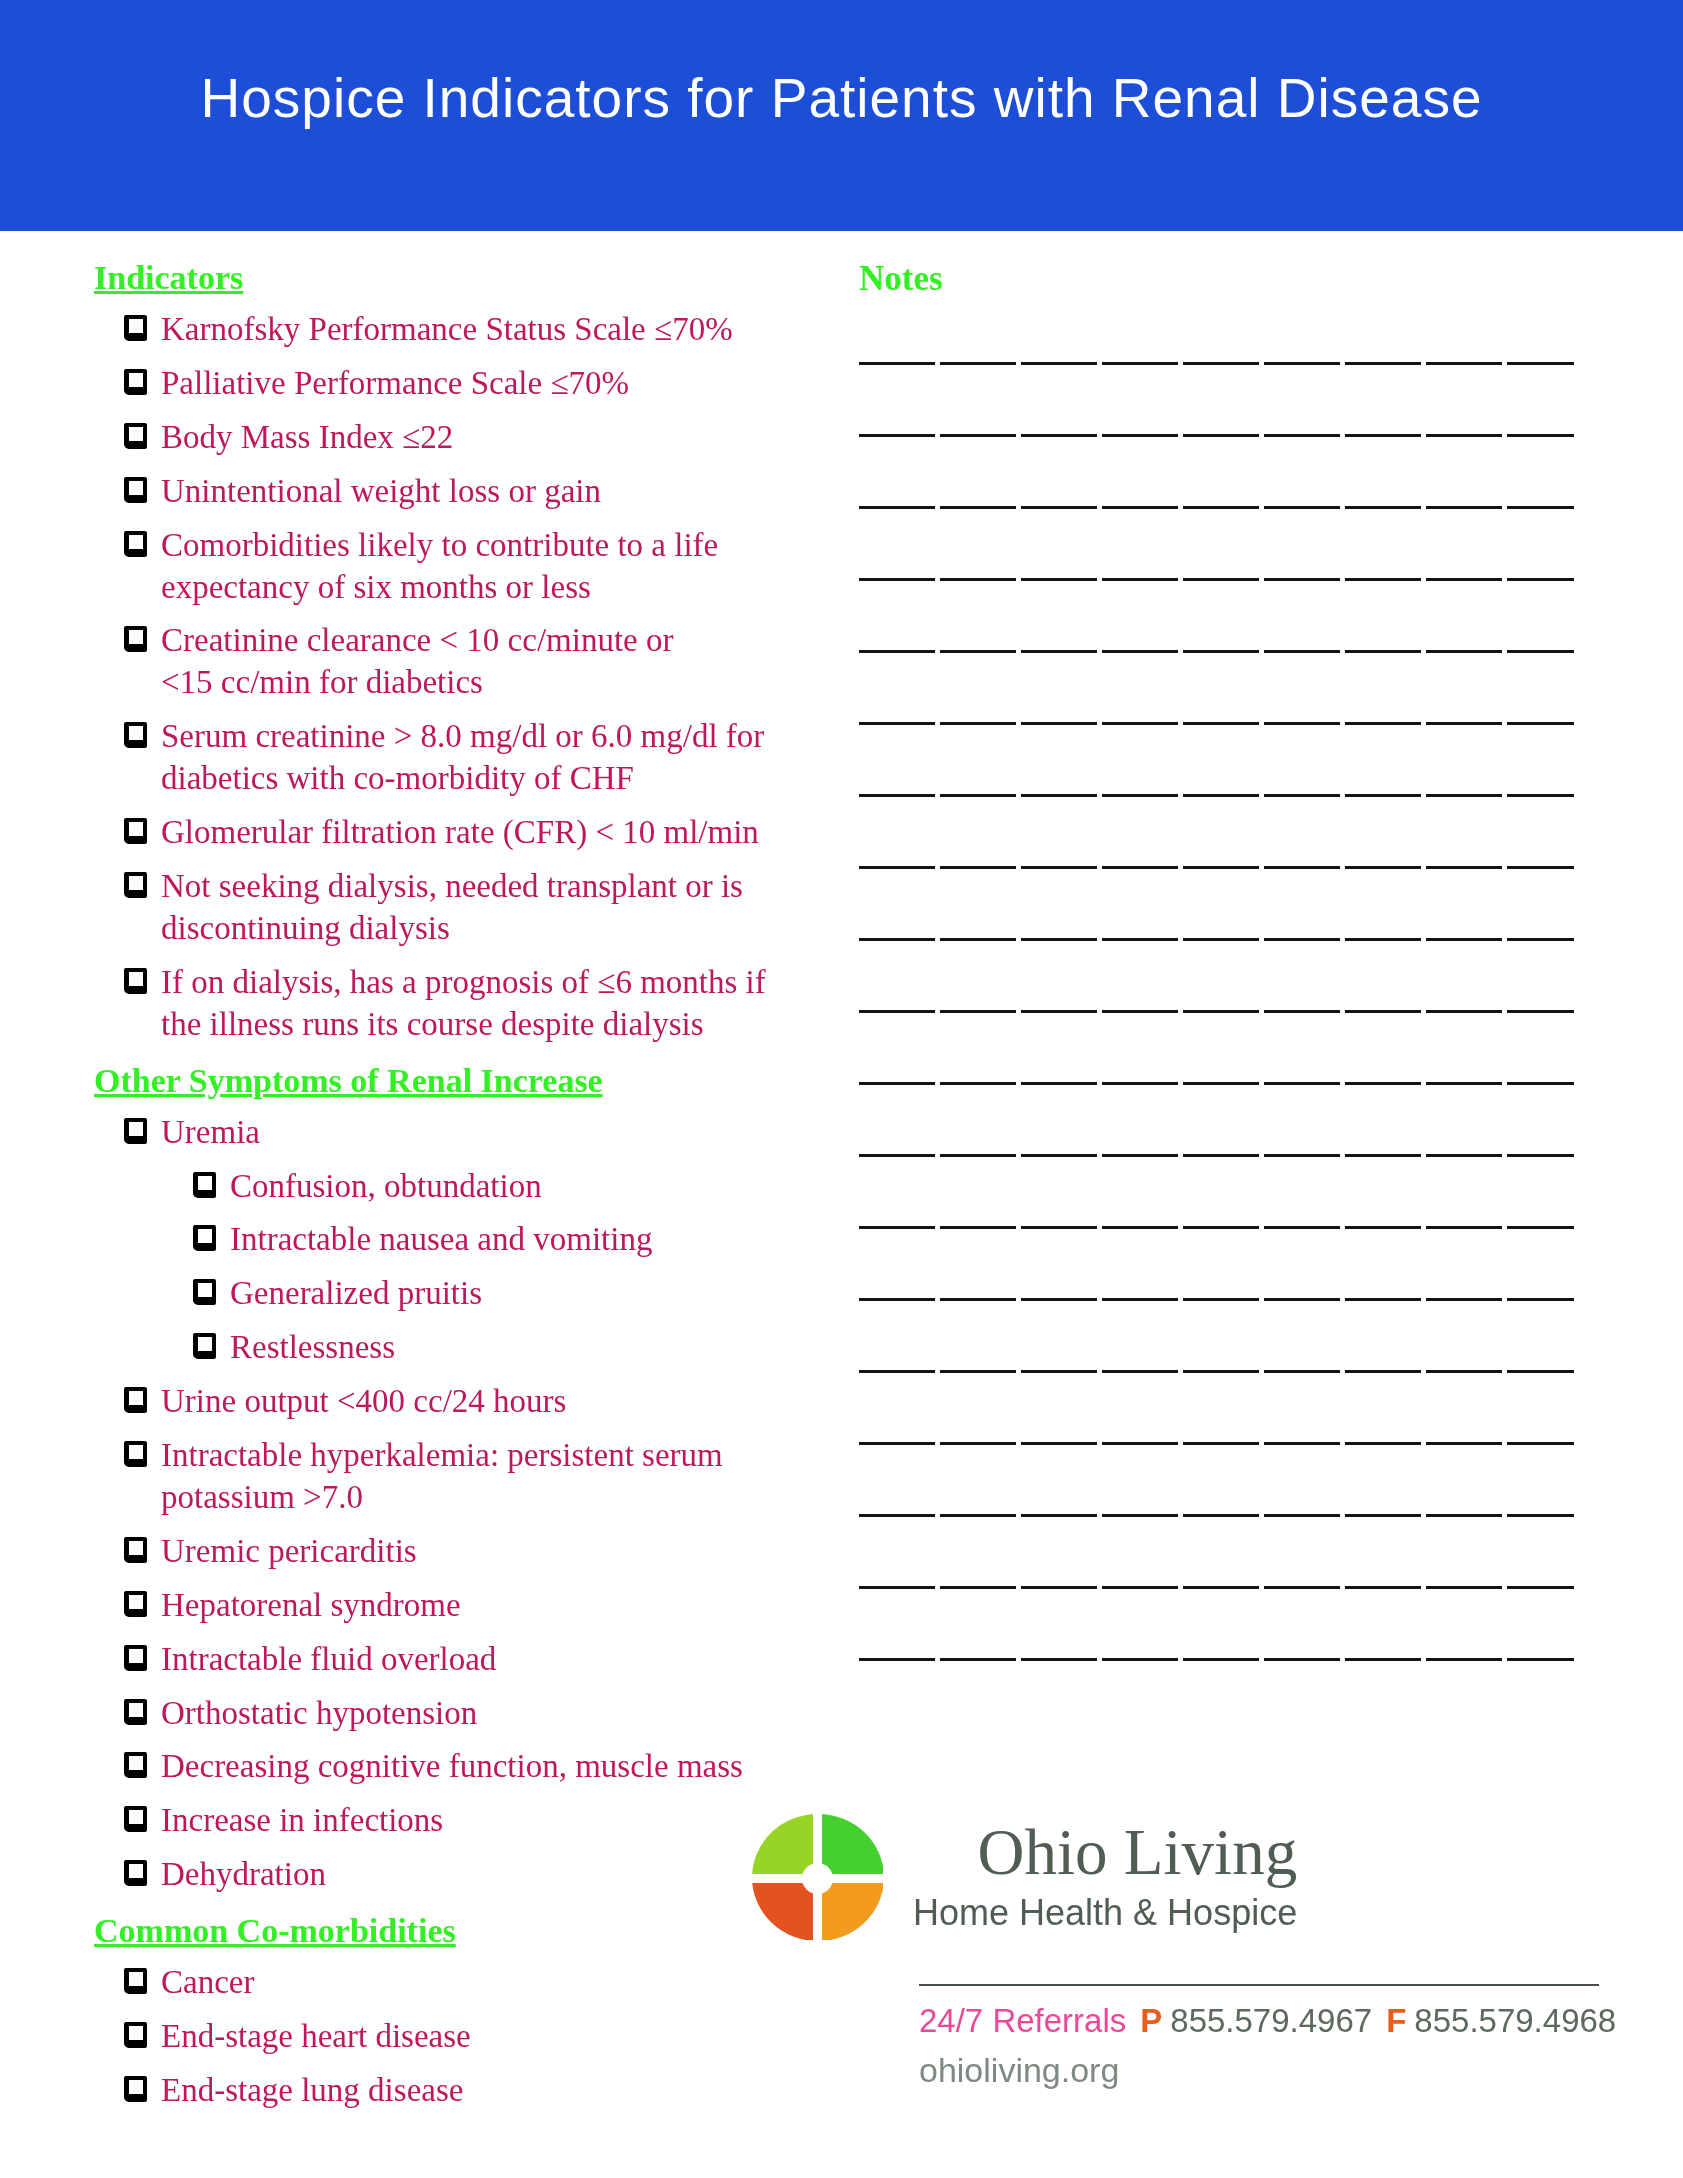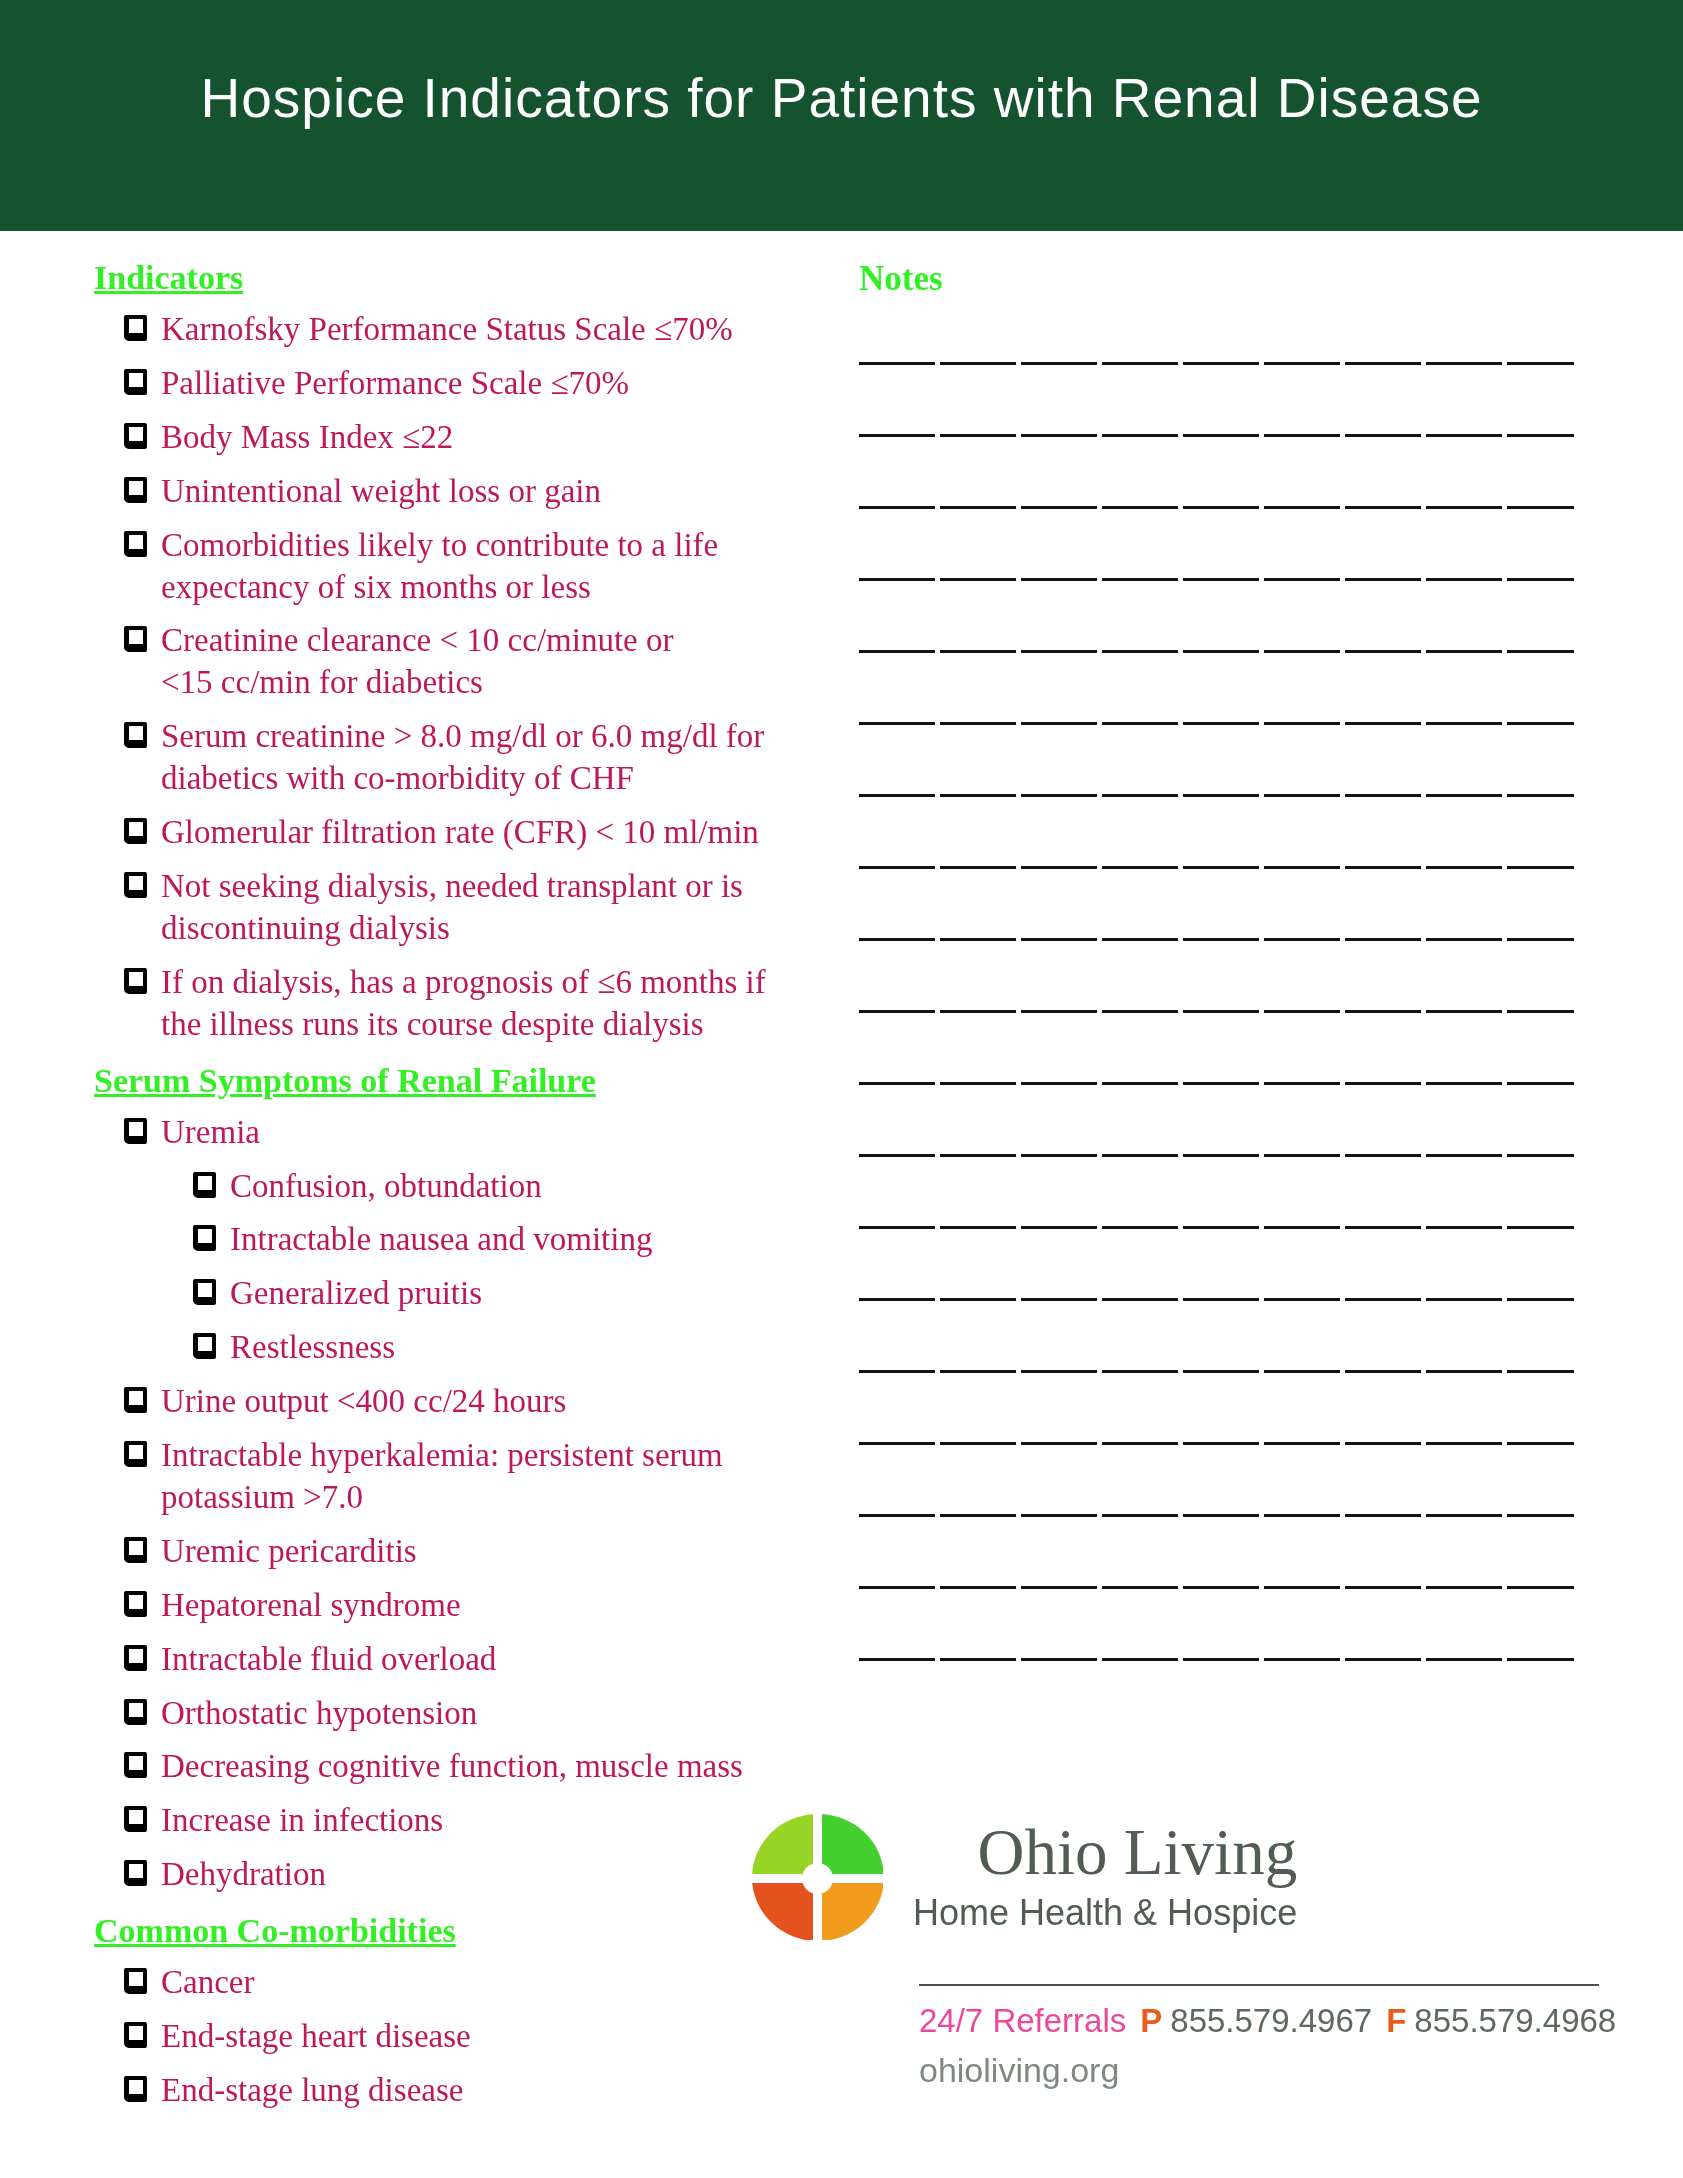--- a/index.html
+++ b/index.html
@@ -4,21 +4,21 @@
 <style>
   html,body{margin:0;padding:0;}
   body{
     width:1683px;height:2178px;position:relative;background:#ffffff;
     font-family:"Liberation Serif", serif;overflow:hidden;
   }
 
   
   .banner{
     position:absolute;top:0;left:0;width:1683px;height:231px;
-    background:#14532d;display:flex;align-items:center;justify-content:center;
+    background:#1d4ed8;display:flex;align-items:center;justify-content:center;
   }
   .banner-title{
     color:#ffffff;font-family:"Liberation Sans", sans-serif;
     font-size:55px;font-weight:400;letter-spacing:1px;transform:translateY(-18px);
     white-space:nowrap;
   }
 
   
   .left-col{position:absolute;left:94px;top:259px;width:764px;}
   .sec-heading{
@@ -132,21 +132,21 @@
           <span class="cb"></span>
           <span class="item-text">Not seeking dialysis, needed transplant or is
 discontinuing dialysis</span>
         </li>
         <li>
           <span class="cb"></span>
           <span class="item-text">If on dialysis, has a prognosis of ≤6 months if
 the illness runs its course despite dialysis</span>
         </li>
       </ul>
-      <h2 class="sec-heading">Serum Symptoms of Renal Failure</h2>
+      <h2 class="sec-heading">Other Symptoms of Renal Increase</h2>
       <ul class="checklist">
         <li>
           <span class="cb"></span>
           <span class="item-text">Uremia</span>
         </li>
         <li class="sub">
           <span class="cb"></span>
           <span class="item-text">Confusion, obtundation</span>
         </li>
         <li class="sub">

